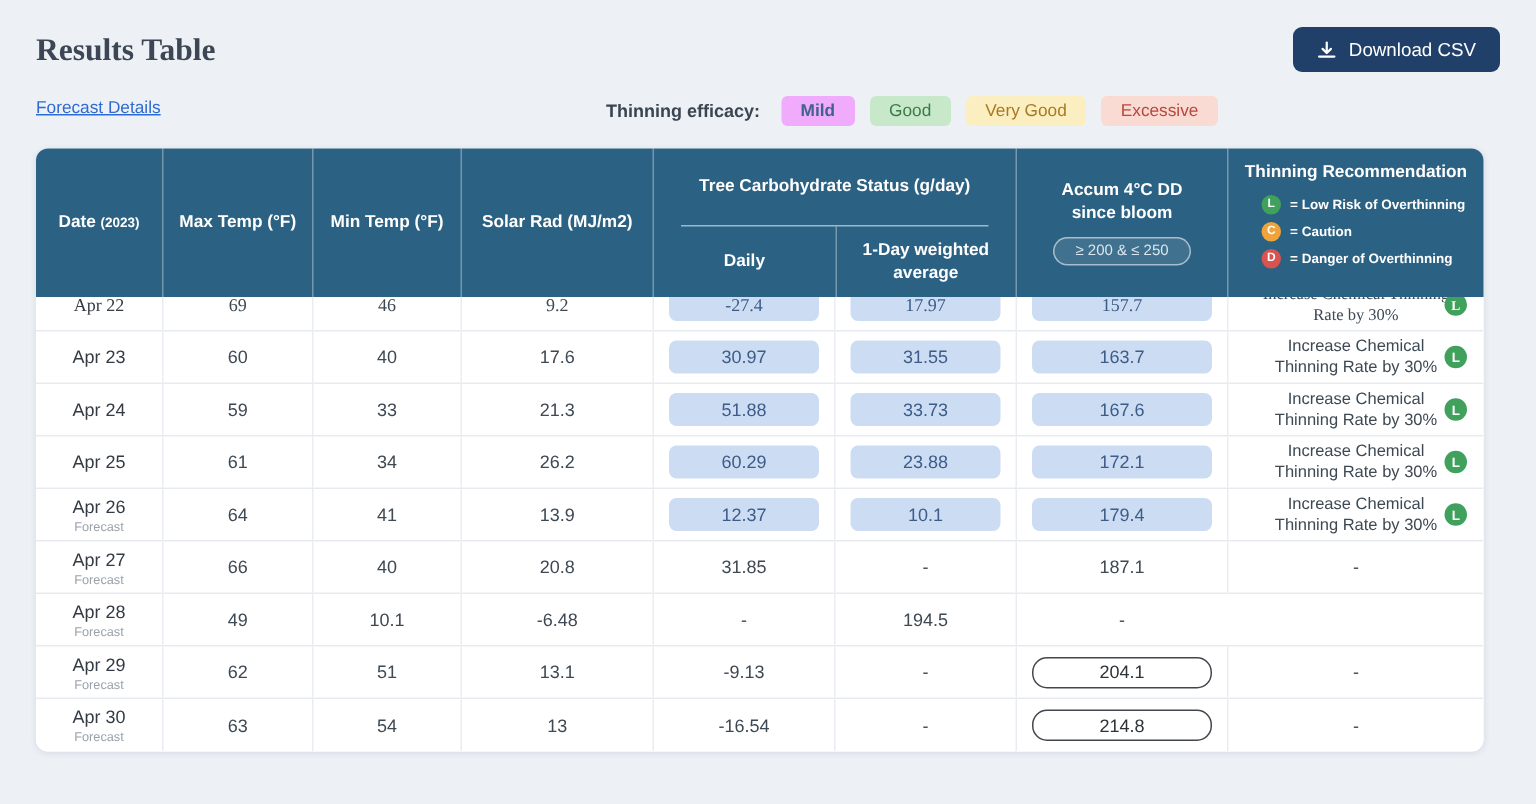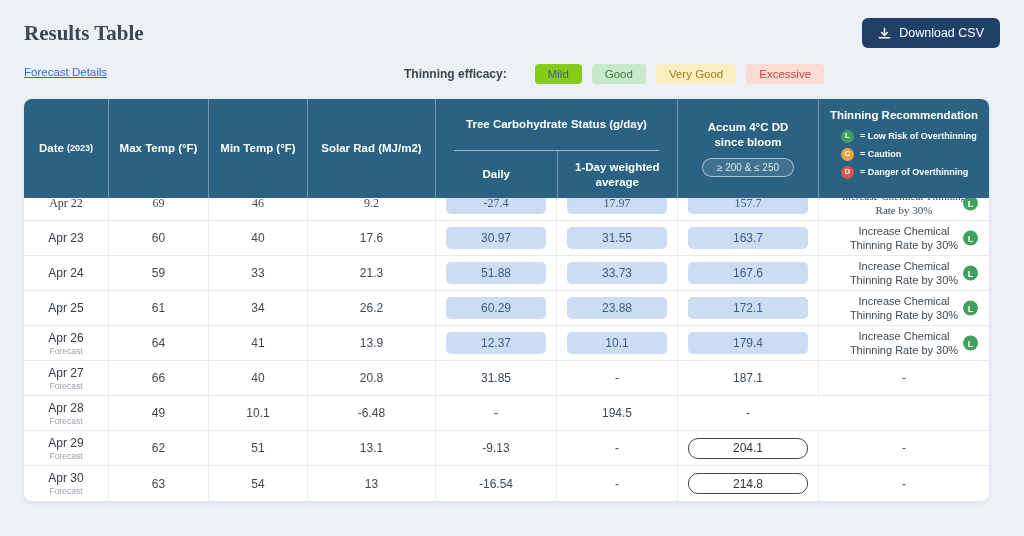--- a/index.html
+++ b/index.html
@@ -24,21 +24,21 @@
   }
   .download-btn svg { display: block; }
 
   
   .subbar { position: relative; height: 20px; margin-top: 14px; }
   .forecast-link {
     position: absolute; left: 0; top: 2px;
     color: #2e6bd0; font-size: 11.5px; text-decoration: underline; cursor: pointer;
   }
   .efficacy-group { position: absolute; left: 380px; top: 0; display: flex; align-items: center; gap: 10px; }
-  .efficacy-label { font-size: 12px; font-weight: bold; color: #3a4552; margin-right: 18px; }
+  .efficacy-label { font-size: 12px; font-weight: bold; color: #3a4552; margin-right: 4px; }
   .chip {
     display: inline-flex; align-items: center; justify-content: center;
     border-radius: 4px; font-size: 11.5px; padding: 4px 13px; white-space: nowrap;
   }
 
   
   .table-card {
     margin-top: 15px; width: 965px; background: #fff; border-radius: 8px;
     box-shadow: 0 1px 5px rgba(40,60,90,0.12);
   }
@@ -134,21 +134,21 @@
       </span>
       <span>Download CSV</span>
     </button>
   </div>
 
   <div class="subbar">
     <a class="forecast-link" href="#">Forecast Details</a>
     <div class="efficacy-group">
       <span class="efficacy-label">Thinning efficacy:</span>
       <span style="display:flex;gap:10px;">
-          <span class="chip" style="background: #84cc16; color: rgb(64, 98, 140);">Mild</span>
+          <span class="chip" style="background: #f0abfc; color: rgb(64, 98, 140); font-weight: bold;">Mild</span>
           <span class="chip" style="background: rgb(200, 232, 202); color: rgb(60, 122, 70);">Good</span>
           <span class="chip" style="background: rgb(251, 238, 192); color: rgb(169, 121, 31);">Very Good</span>
           <span class="chip" style="background: rgb(250, 219, 212); color: rgb(185, 71, 59);">Excessive</span>
         </span>
     </div>
   </div>
 
   <div class="table-card">
 
     <div class="thead">

